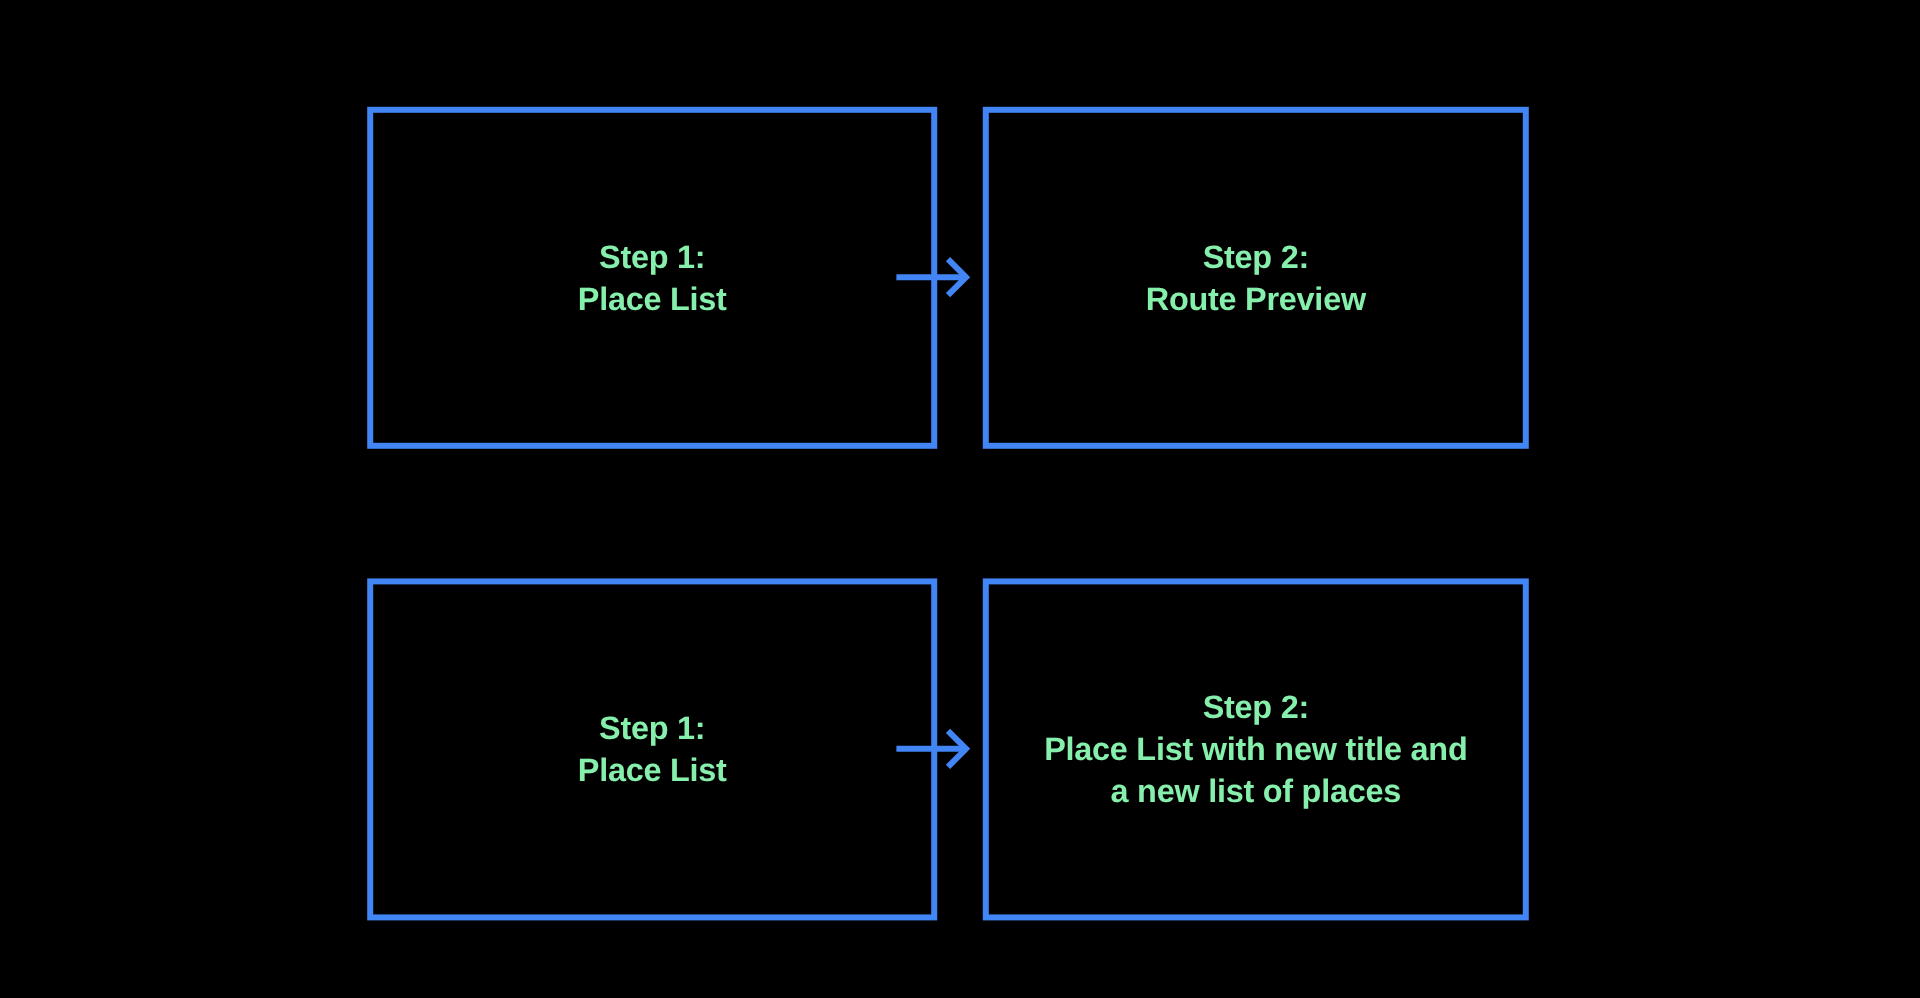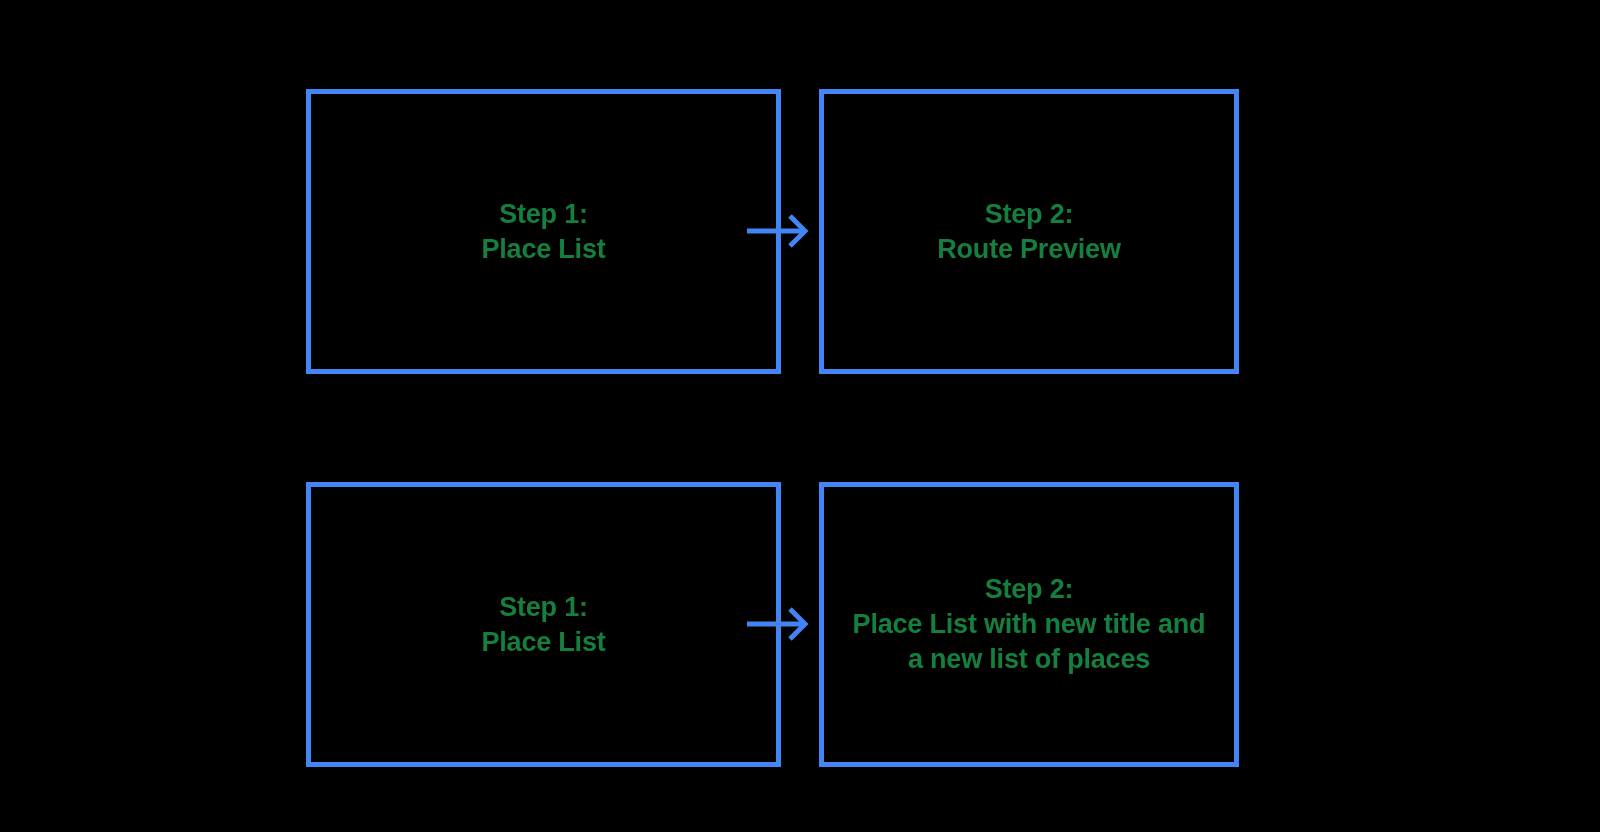--- a/index.html
+++ b/index.html
@@ -42,25 +42,25 @@
     align-items: center;
     justify-content: center;
     text-align: center;
   }
   .flow-box.box-left {
     left: 306px;
     width: 475px;
   }
   .flow-box.box-right {
     left: 819px;
-    width: 420px;
+    width: 455px;
   }
 
   .box-label {
-    color: #15803d;
+    color: #86efac;
     font-family: "Liberation Sans", sans-serif;
     font-weight: bold;
     font-size: 27px;
     line-height: 35px;
     letter-spacing: -0.2px;
     white-space: pre-line;
     padding: 0 8px;
   }
 
   .connector {

